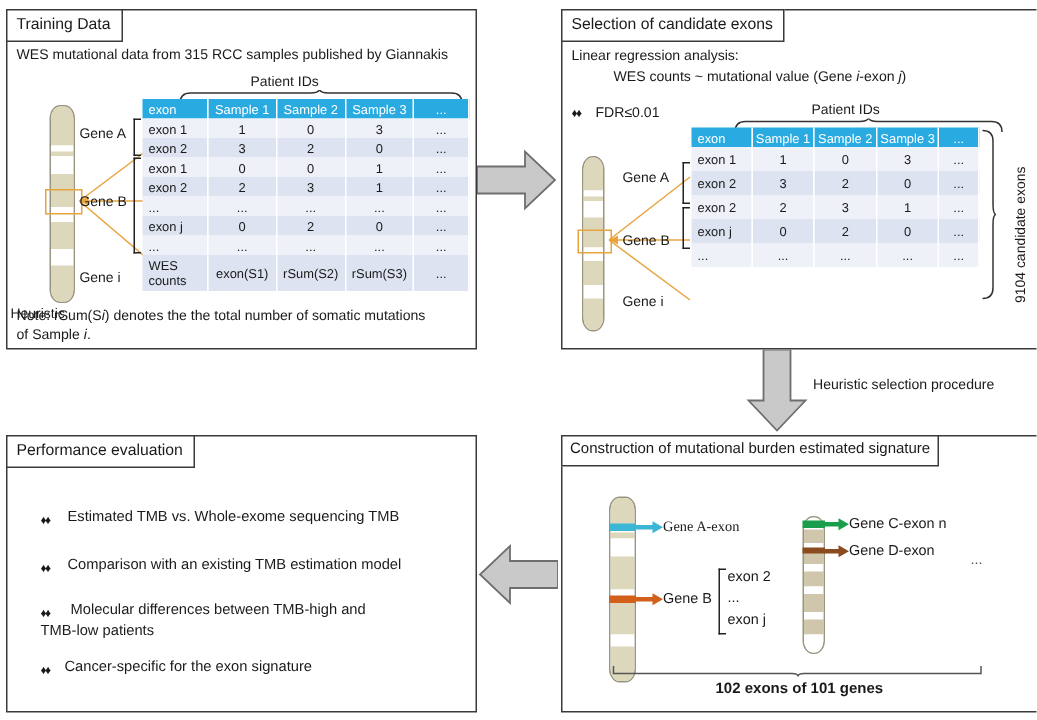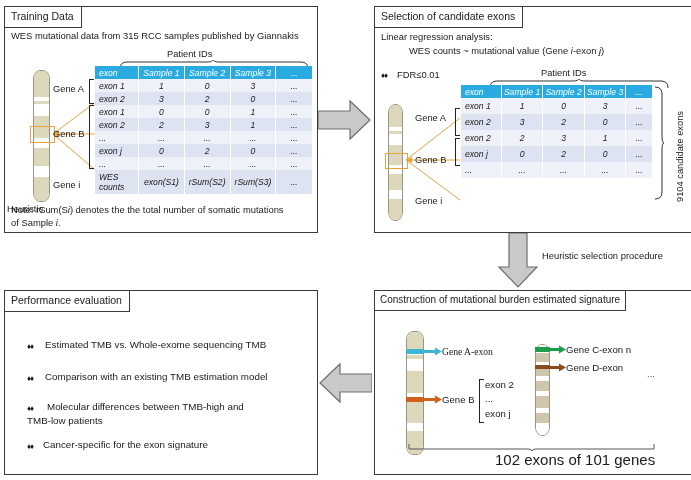--- a/index.html
+++ b/index.html
@@ -16,21 +16,21 @@
   }
   .txt{position:absolute;font-size:9.3px;line-height:12px;white-space:nowrap;}
   .it{font-style:italic;}
 
   
   .chrom{position:absolute;box-sizing:border-box;border:1px solid #9a9580;border-radius:7px/9px;
          background:#ffffff;overflow:hidden;}
   .band{position:absolute;left:0;right:0;}
 
   
-  table.dt{position:absolute;border-collapse:collapse;font-size:8.6px;font-style:italic;}
+  table.dt{position:absolute;border-collapse:collapse;font-size:8.6px;}
   table.dt td,table.dt th{padding:0;margin:0;text-align:center;font-weight:normal;
       border-right:1.5px solid #fff;height:13px;}
   table.dt thead th{background:#29abe2;color:#fff;font-weight:normal;font-size:8.6px;}
   table.dt tbody tr:nth-child(odd) td{background:#eef1f8;}
   table.dt tbody tr:nth-child(even) td{background:#dde3f0;}
   table.dt td.lbl{text-align:left;padding-left:4px;}
   table.dt th.lbl{text-align:left;padding-left:4px;}
 
   
   .sqbr{position:absolute;box-sizing:border-box;border:1.1px solid #222;border-right:none;}
@@ -328,21 +328,21 @@
     <path d="M0 4.5 L11 4.5" stroke="#8a4b1e" stroke-width="3" fill="none"></path>
     <path d="M10 0.5 L17 4.5 L10 8.5 Z" fill="#8a4b1e"></path>
   </svg>
   <div class="txt" style="left:191px;top:71px;font-size:9.6px;">Gene D-exon</div>
 
   <div class="txt" style="left:272px;top:77px;font-size:9.6px;color:#555;">...</div>
 
   <svg style="position:absolute;left:33px;top:152px;" width="248" height="9" viewBox="0 0 248 9">
     <path d="M1 1 L1 6 L120 6 Q124 6 124 8 Q124 6 128 6 L246 6 L246 1" fill="none" stroke="#555" stroke-width="1"></path>
   </svg>
-  <div class="txt" style="left:120px;top:163px;font-size:15px;">102 exons of 101 genes</div>
+  <div class="txt" style="left:102px;top:163px;font-size:10px;font-weight:bold;">102 exons of 101 genes</div>
 </div>
 
 <svg class="bigarrow" style="left:318px;top:362px;" width="54" height="42" viewBox="0 0 54 42">
   <path d="M54 12 L22 12 L22 2 L2 21 L22 40 L22 30 L54 30 Z" fill="#c9c9c9" stroke="#6e6e6e" stroke-width="1.2" stroke-linejoin="miter"></path>
 </svg>
 
 <div class="panel" style="left:4px;top:290px;width:314px;height:185px;">
   <div class="panel-title">Performance evaluation</div>
 
   <div class="txt" style="left:22px;top:50px;font-size:8px;letter-spacing:-1px;">♦♦</div>

